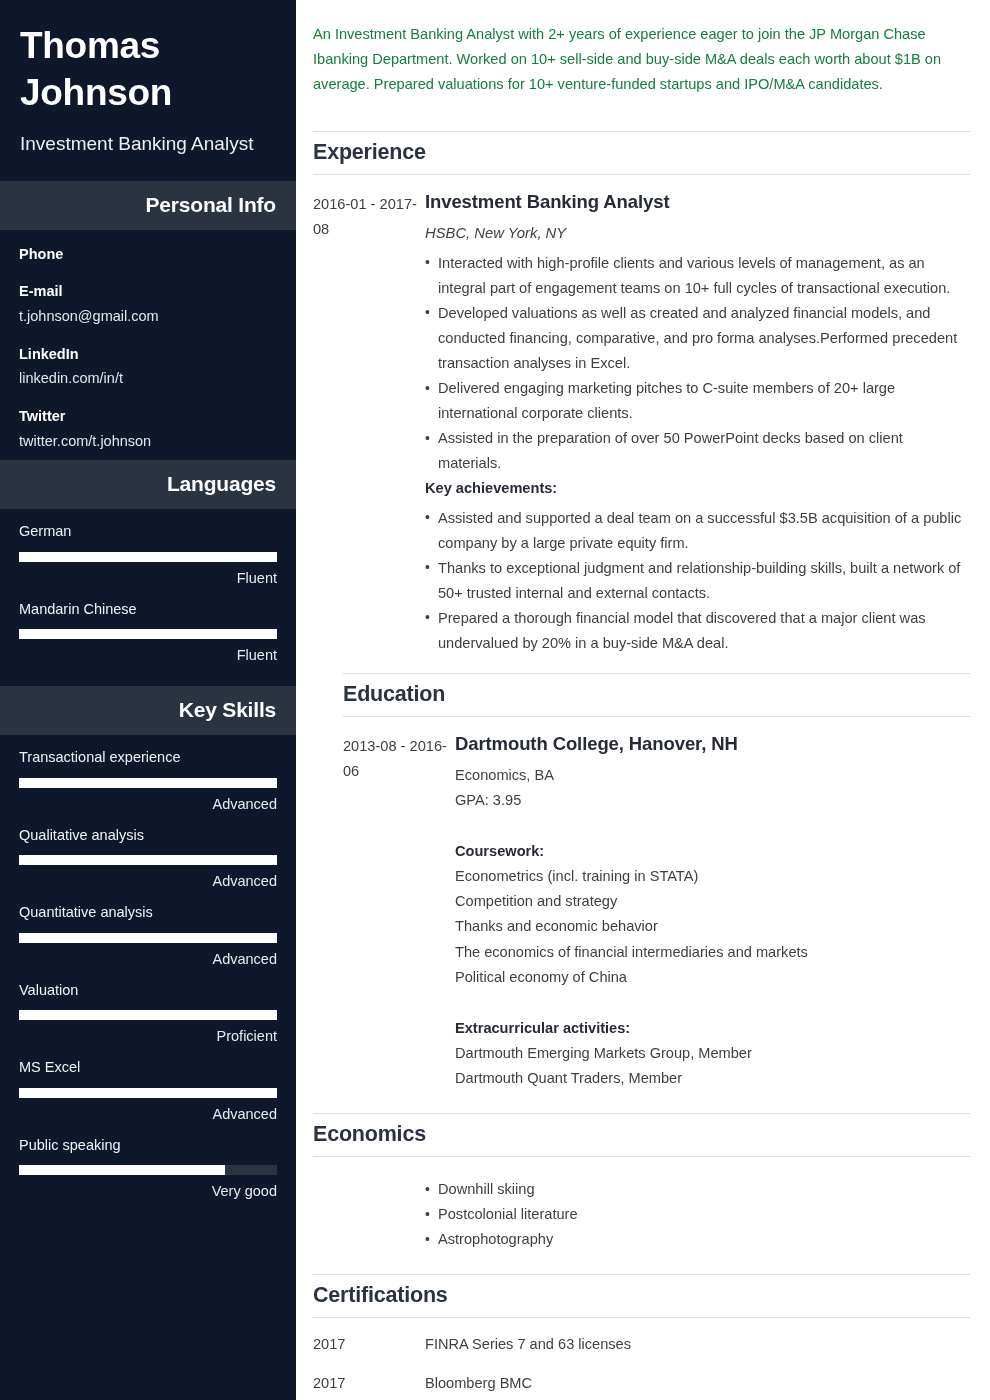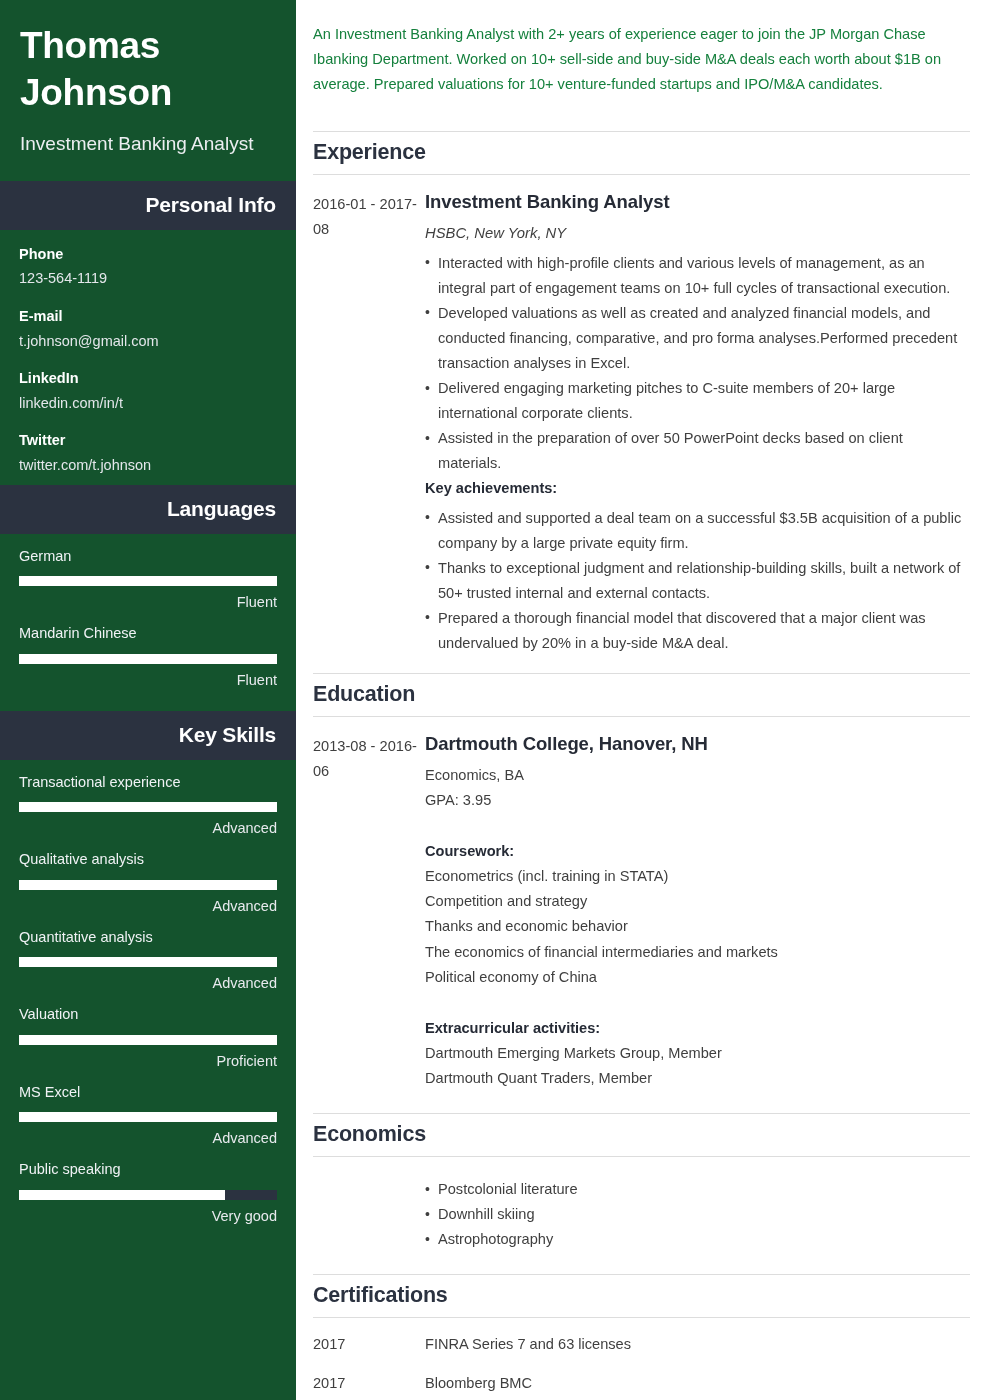--- a/index.html
+++ b/index.html
@@ -17,21 +17,21 @@
     height: 1400px;
     display: flex;
     align-items: stretch;
     background: #ffffff;
   }
 
   
   .sidebar {
     width: 296px;
     flex: 0 0 296px;
-    background: #14532d;
+    background: #0f172a;
     color: #ffffff;
     padding-bottom: 40px;
   }
 
   .sidebar-head {
     padding: 22px 20px 24px 20px;
   }
 
   .full-name {
     font-size: 37px;
@@ -244,21 +244,20 @@
 
     <div class="sidebar-head">
       <div class="full-name">Thomas Johnson</div>
       <div class="job-title">Investment Banking Analyst</div>
     </div>
 
     <div class="sb-section-head">Personal Info</div>
     <div class="sb-body">
       <div class="info-block">
         <div class="info-label">Phone</div>
-        <div class="info-value">123-564-1119</div>
       </div>
       <div class="info-block">
         <div class="info-label">E-mail</div>
         <div class="info-value">t.johnson@gmail.com</div>
       </div>
       <div class="info-block">
         <div class="info-label">LinkedIn</div>
         <div class="info-value">linkedin.com/in/t</div>
       </div>
       <div class="info-block">
@@ -353,21 +352,21 @@
           <div class="sub-heading">Key achievements:</div>
           <ul class="bullets">
             <li>Assisted and supported a deal team on a successful $3.5B acquisition of a public company by a large private equity firm.</li>
             <li>Thanks to exceptional judgment and relationship-building skills, built a network of 50+ trusted internal and external contacts.</li>
             <li>Prepared a thorough financial model that discovered that a major client was undervalued by 20% in a buy-side M&amp;A deal.</li>
           </ul>
         </div>
       </div>
     </section>
 
-    <section class="section" style="margin-top:17px;">
+    <section class="section" style="margin-top:17px;margin-left:30px;">
       <h2 class="section-title">Education</h2>
       <div class="entry">
         <div class="entry-date">2013-08 - 2016-06</div>
         <div class="entry-main">
           <div class="entry-title">Dartmouth College, Hanover, NH</div>
           <div class="plain-line" style="margin-top:6px;">Economics, BA</div>
           <div class="plain-line">GPA: 3.95</div>
           <div class="gap-block"></div>
           <div class="sub-heading">Coursework:</div>
           <div class="plain-line">Econometrics (incl. training in STATA)</div>
@@ -380,22 +379,22 @@
           <div class="plain-line">Dartmouth Emerging Markets Group, Member</div>
           <div class="plain-line">Dartmouth Quant Traders, Member</div>
         </div>
       </div>
     </section>
 
     <section class="section" style="margin-top:22px;">
       <h2 class="section-title">Economics</h2>
       <div class="interests-wrap">
         <ul class="bullets">
+          <li>Downhill skiing</li>
           <li>Postcolonial literature</li>
-          <li>Downhill skiing</li>
           <li>Astrophotography</li>
         </ul>
       </div>
     </section>
 
     <section class="section" style="margin-top:22px;">
       <h2 class="section-title">Certifications</h2>
       <div class="cert-row">
         <div class="cert-year">2017</div>
         <div class="cert-name">FINRA Series 7 and 63 licenses</div>

